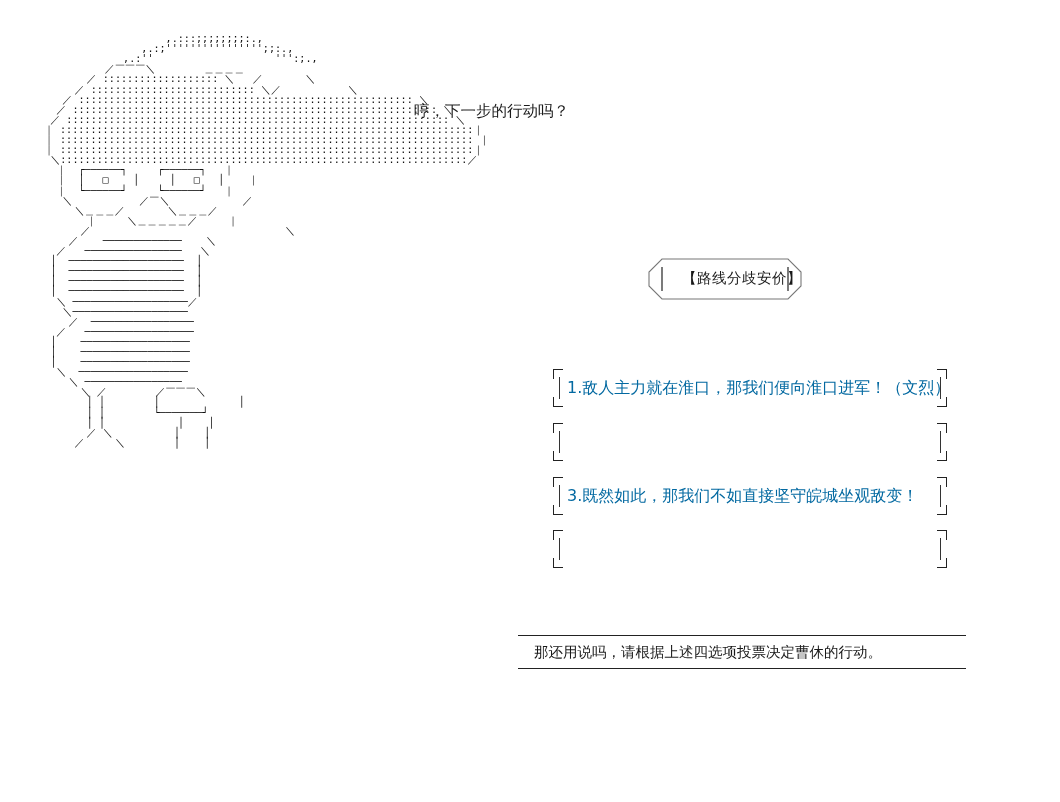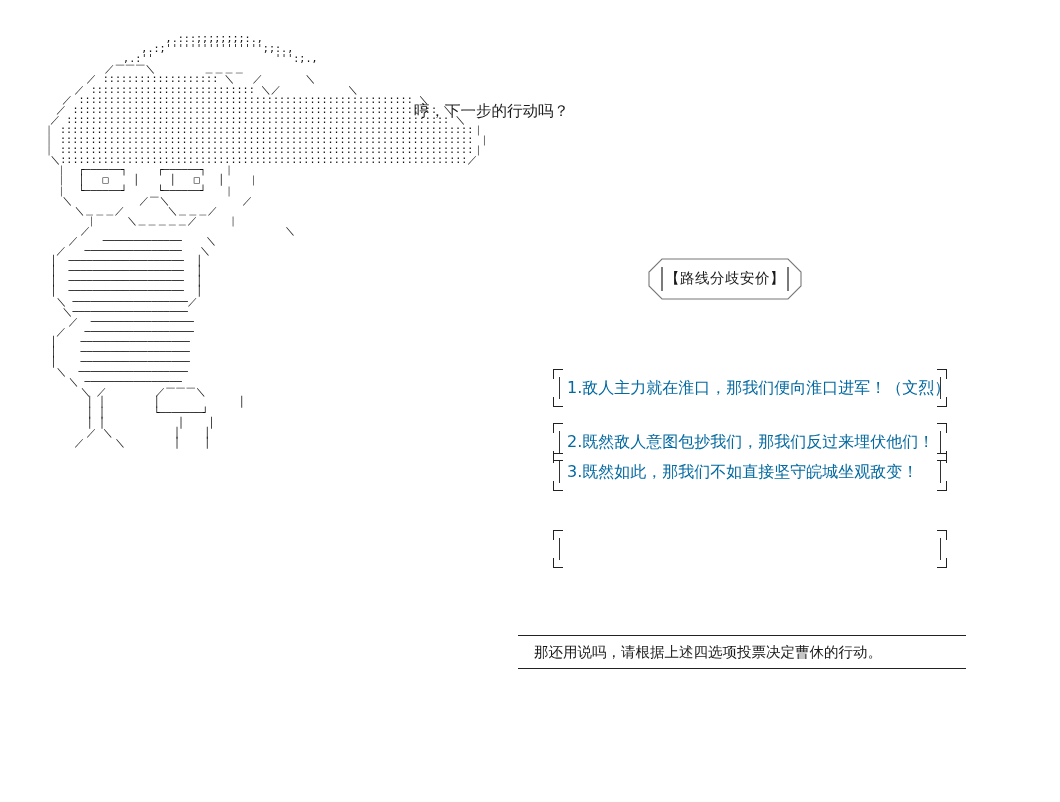--- a/index.html
+++ b/index.html
@@ -58,21 +58,21 @@
   }
   #title-box .frame {
     position: absolute;
     inset: 0;
     pointer-events: none;
   }
   #title-box .tb-label {
     position: absolute;
     left: 0; right: 0;
     top: 10px;
-    text-align: center;
+    text-align: right;
     font-size: 14.5px;
     line-height: 20px;
     letter-spacing: 0.5px;
     color: #1a1a1a;
     white-space: nowrap;
   }
 
   
   .option {
     position: absolute;
@@ -105,21 +105,21 @@
   }
   .option .bar-r {
     position: absolute;
     right: 8px; top: 9px;
     width: 0; height: 22px;
     border-left: 1.3px solid #333;
   }
 
   #opt1 { left: 551px; top: 368px; width: 398px; }
   #opt2 { left: 551px; top: 422px; width: 398px; }
-  #opt3 { left: 551px; top: 452px; width: 398px; }
+  #opt3 { left: 551px; top: 476px; width: 398px; }
   #opt4 { left: 551px; top: 529px; width: 398px; }
 
   
   #footer {
     position: absolute;
     left: 518px;
     top: 635px;
     width: 448px;
   }
   #footer .rule {
@@ -203,21 +203,20 @@
   <span class="opt-text">1.敌人主力就在淮口，那我们便向淮口进军！（文烈）</span>
 </div>
 
 <div class="option" id="opt2">
   <span class="corner c-tl"></span>
   <span class="corner c-bl"></span>
   <span class="corner c-tr"></span>
   <span class="corner c-br"></span>
   <span class="bar-l"></span>
   <span class="bar-r"></span>
-  <span class="opt-text">2.既然敌人意图包抄我们，那我们反过来埋伏他们！</span>
 </div>
 
 <div class="option" id="opt3">
   <span class="corner c-tl"></span>
   <span class="corner c-bl"></span>
   <span class="corner c-tr"></span>
   <span class="corner c-br"></span>
   <span class="bar-l"></span>
   <span class="bar-r"></span>
   <span class="opt-text">3.既然如此，那我们不如直接坚守皖城坐观敌变！</span>

